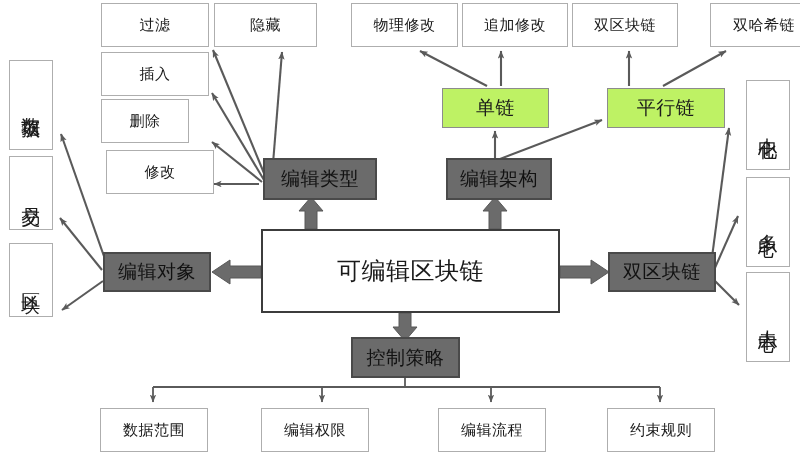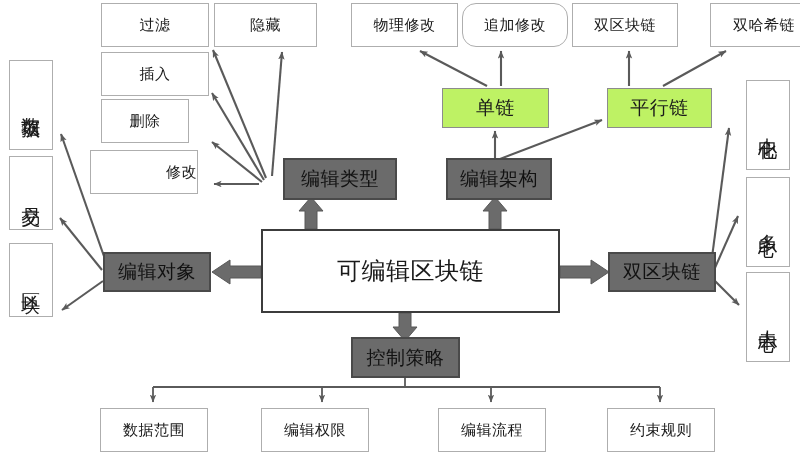--- a/index.html
+++ b/index.html
@@ -137,41 +137,41 @@
   </div>
   <div class="node plain" style="left:214px;top:3px;width:103px;height:44px;">
     <span>隐藏</span>
   </div>
   <div class="node plain" style="left:101px;top:52px;width:108px;height:44px;">
     <span>插入</span>
   </div>
   <div class="node plain" style="left:101px;top:99px;width:88px;height:44px;">
     <span>删除</span>
   </div>
-  <div class="node plain" style="left:90px;top:150px;width:108px;height:44px;justify-content:flex-end;">
+  <div class="node plain" style="left:106px;top:150px;width:108px;height:44px;">
     <span>修改</span>
   </div>
 
   <div class="node plain" style="left:351px;top:3px;width:107px;height:44px;">
     <span>物理修改</span>
   </div>
-  <div class="node plain" style="left:462px;top:3px;width:106px;height:44px;border-radius:14px;">
+  <div class="node plain" style="left:462px;top:3px;width:106px;height:44px;">
     <span>追加修改</span>
   </div>
   <div class="node plain" style="left:572px;top:3px;width:106px;height:44px;">
     <span>双区块链</span>
   </div>
   <div class="node plain" style="left:682px;top:3px;width:108px;height:44px;margin-left:28px;">
     <span>双哈希链</span>
   </div>
 
   <div class="node light" style="left:442px;top:88px;width:107px;height:40px;">
     <span>单链</span>
   </div>
-  <div class="node light" style="left:607px;top:88px;width:105px;height:40px;">
+  <div class="node light" style="left:607px;top:88px;width:118px;height:40px;">
     <span>平行链</span>
   </div>
 
   <div class="node plain vertical" style="left:9px;top:60px;width:44px;height:90px;">
     <span>数据项</span>
   </div>
   <div class="node plain vertical" style="left:9px;top:156px;width:44px;height:74px;">
     <span>交易</span>
   </div>
   <div class="node plain vertical" style="left:9px;top:243px;width:44px;height:74px;">
@@ -181,21 +181,21 @@
   <div class="node plain vertical" style="left:746px;top:80px;width:44px;height:90px;">
     <span>中心化</span>
   </div>
   <div class="node plain vertical" style="left:746px;top:177px;width:44px;height:90px;">
     <span>多中心</span>
   </div>
   <div class="node plain vertical" style="left:746px;top:272px;width:44px;height:90px;">
     <span>去中心</span>
   </div>
 
-  <div class="node dark" style="left:263px;top:158px;width:114px;height:42px;margin-left:20px;">
+  <div class="node dark" style="left:263px;top:158px;width:114px;height:42px;">
     <span>编辑类型</span>
   </div>
   <div class="node dark" style="left:446px;top:158px;width:106px;height:42px;">
     <span>编辑架构</span>
   </div>
   <div class="node dark" style="left:103px;top:252px;width:108px;height:40px;">
     <span>编辑对象</span>
   </div>
   <div class="node dark" style="left:608px;top:252px;width:108px;height:40px;">
     <span>双区块链</span>

